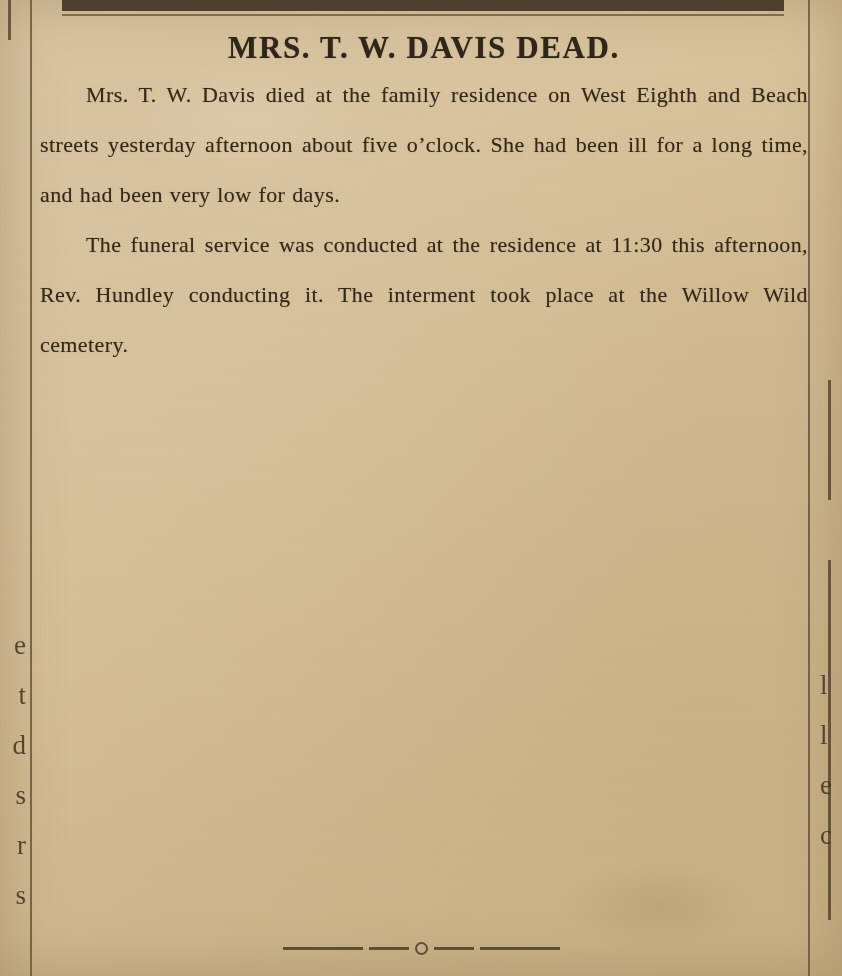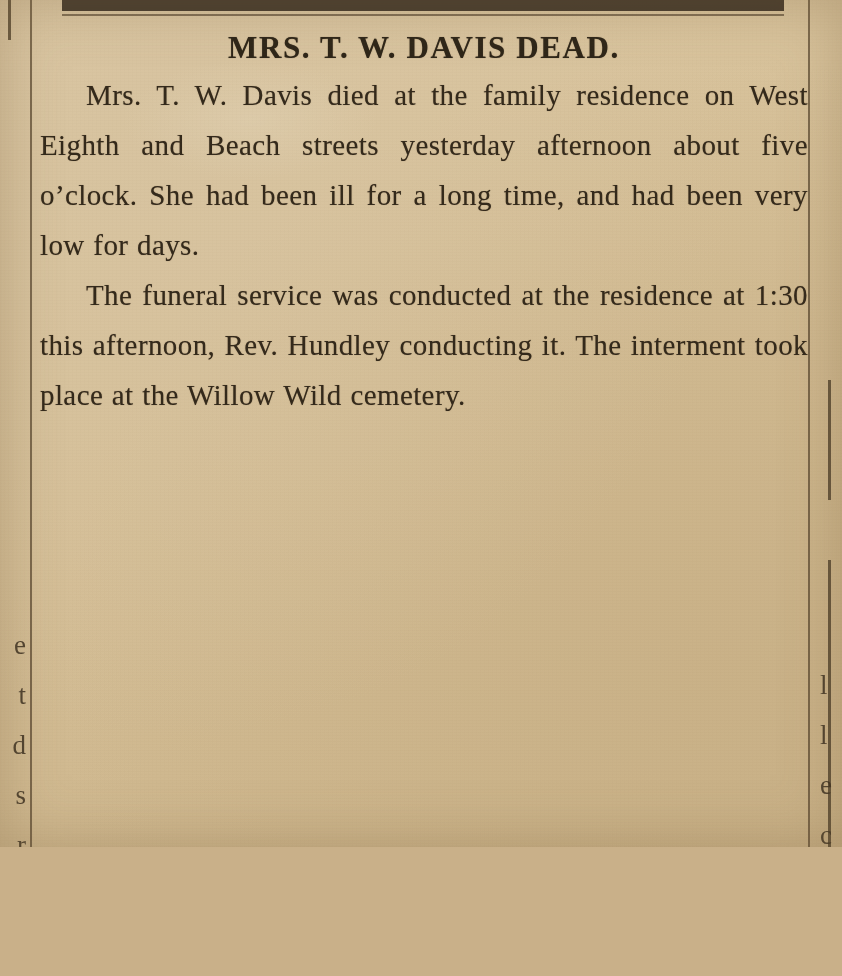--- a/index.html
+++ b/index.html
@@ -10,21 +10,21 @@
   body {
     width: 842px;
     height: 976px;
     overflow: hidden;
     font-family: "Liberation Serif", serif;
   }
 
   #clipping {
     position: relative;
     width: 842px;
-    height: 847px;
+    height: 976px;
     background: #d9c49d;
     background-image:
       radial-gradient(ellipse at 20% 15%, rgba(215,195,160,0.85) 0%, rgba(0,0,0,0) 60%),
       radial-gradient(ellipse at 85% 80%, rgba(200,176,134,0.8) 0%, rgba(0,0,0,0) 65%),
       linear-gradient(160deg, #ddc9a4 0%, #d5bf97 45%, #cbb389 100%);
     overflow: hidden;
   }
 
   
   #grain {
@@ -89,21 +89,21 @@
     font-weight: bold;
     font-size: 31px;
     letter-spacing: 1.6px;
     color: #2e2619;
     margin: 0 0 4px 0;
     text-shadow: 0 0 1px rgba(60,45,25,.55);
   }
 
   .para {
     font-family: "Liberation Serif", serif;
-    font-size: 29px;
+    font-size: 22px;
     line-height: 50px;
     color: #33291b;
     margin: 0;
     text-align: justify;
     text-align-last: left;
     text-indent: 46px;
     letter-spacing: .4px;
     text-shadow: 0 0 1px rgba(70,52,28,.45);
     word-spacing: 1px;
   }
@@ -180,21 +180,21 @@
 
   <div class="rule-dash" style="left:828px; top:380px; height:120px;"></div>
   <div class="rule-dash" style="left:828px; top:560px; height:360px;"></div>
   <div class="rule-dash" style="left:8px; top:0px; height:40px;"></div>
 
   <div id="article">
     <h1 id="headline">MRS. T. W. DAVIS DEAD.</h1>
 
     <p class="para" id="para-1">Mrs. T. W. Davis died at the family residence on West Eighth and Beach streets yesterday afternoon about five o’clock. She had been ill for a long time, and had been very low for days.</p>
 
-    <p class="para" id="para-2">The funeral service was conducted at the residence at 1:30 this afternoon, Rev. Hundley conducting it. The interment took place at the Willow Wild cemetery.</p>
+    <p class="para" id="para-2">The funeral service was conducted at the residence at 11:30 this afternoon, Rev. Hundley conducting it. The interment took place at the Willow Wild cemetery.</p>
 
   </div>
 
   <div id="left-frags" class="edge-frag">e<br>t<br>d<br>s<br>r<br>s</div>
   <div id="right-frags" class="edge-frag">l<br>l<br>e<br>c</div>
 
   <div id="bottom-ornament">
     <span class="seg a"></span>
     <span class="seg b"></span>
     <span class="dot"></span>

